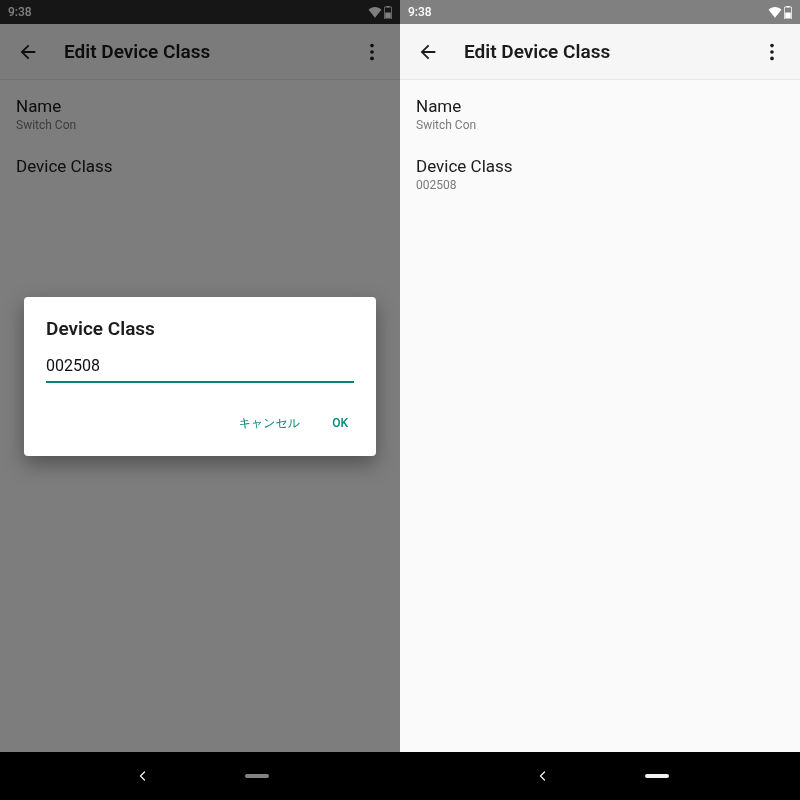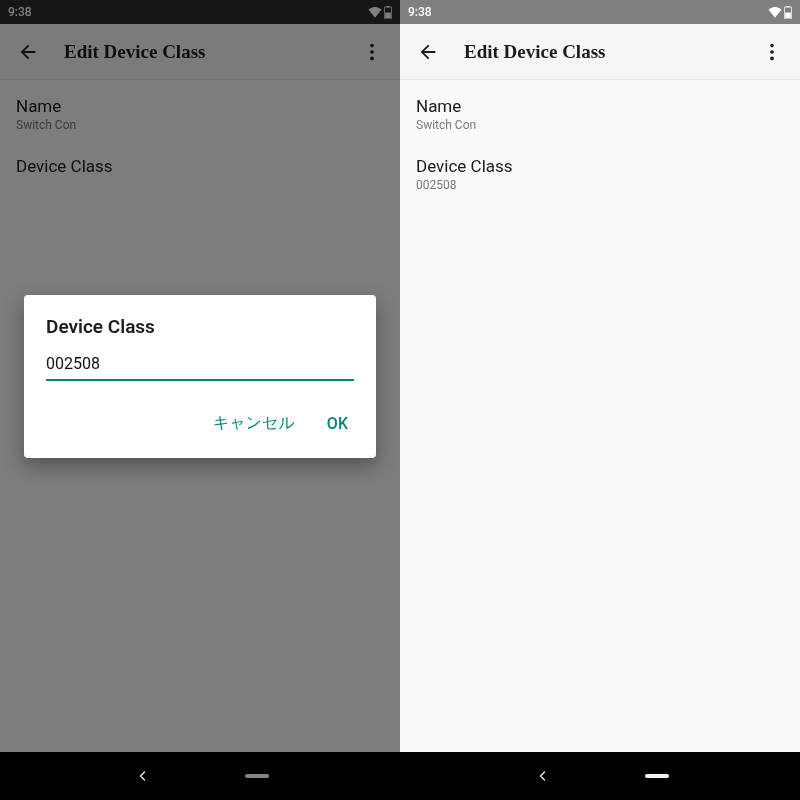--- a/index.html
+++ b/index.html
@@ -10,21 +10,21 @@
   
   .statusbar { height: 24px; display: flex; align-items: center; justify-content: space-between; padding: 0 8px; font-size: 12px; font-weight: 500; }
   .statusbar .right { display: flex; align-items: center; gap: 2px; }
   .pane.left .statusbar { background: #2c2c2c; color: #fff; }
   .pane.right .statusbar { background: #808080; color: #fff; }
 
   
   .appbar { height: 56px; display: flex; align-items: center; padding: 0 8px; gap: 16px; border-bottom: 1px solid rgba(0,0,0,0.06); }
   .pane.left .appbar { background: #f6f6f6; }
   .pane.right .appbar { background: #f6f6f6; }
-  .appbar .title { font-size: 19px; font-weight: 600; color: #1b1b1b; flex: 1; font-family: Liberation Serif, serif; }
+  .appbar .title { font-size: 19px; font-weight: 600; color: #1b1b1b; flex: 1; }
   .iconbtn { width: 40px; height: 40px; display: flex; align-items: center; justify-content: center; border: none; background: transparent; cursor: pointer; color: #1b1b1b; }
 
   
   .content { flex: 1; background: #fafafa; padding: 10px 16px; }
   .pane.right .content { background: #fafafa; }
   .field { padding: 6px 0 18px 0; cursor: pointer; }
   .field .label { font-size: 17px; color: #1b1b1b; font-weight: 400; }
   .field .value { font-size: 12px; color: #7a7a7a; margin-top: 2px; }
 
   
@@ -33,21 +33,21 @@
   .pill { width: 90px; height: 4px; border-radius: 3px; background: #fff; }
   .pill.dim { background: #8a8a8a; }
 
   
   .scrim { position: absolute; inset: 0; background: rgba(0,0,0,0.5); display: flex; align-items: center; justify-content: center; padding: 0 24px; }
   .dialog { background: #fff; border-radius: 4px; width: 100%; max-width: 352px; box-shadow: 0 8px 20px rgba(0,0,0,0.35); padding: 20px 22px 8px 22px; }
   .dialog .dtitle { font-size: 19px; font-weight: 600; color: #1b1b1b; margin-bottom: 12px; }
   .dialog .input-wrap { position: relative; margin-bottom: 20px; }
   .dialog input { width: 100%; border: none; border-bottom: 2px solid #008577; font-size: 16px; padding: 4px 0 6px 0; outline: none; background: transparent; color: #111; }
   .dialog .actions { display: flex; justify-content: flex-end; gap: 20px; padding: 4px 0 8px; }
-  .dialog .actions button { border: none; background: transparent; color: #008577; font-size: 16px; font-weight: 500; cursor: pointer; padding: 8px 6px; }
+  .dialog .actions button { border: none; background: transparent; color: #008577; font-size: 12px; font-weight: 500; cursor: pointer; padding: 8px 6px; }
 
   
   svg { display: block; }
 </style>
 </head>
 <body>
 
 <div class="container">
 
   <div class="pane left">

